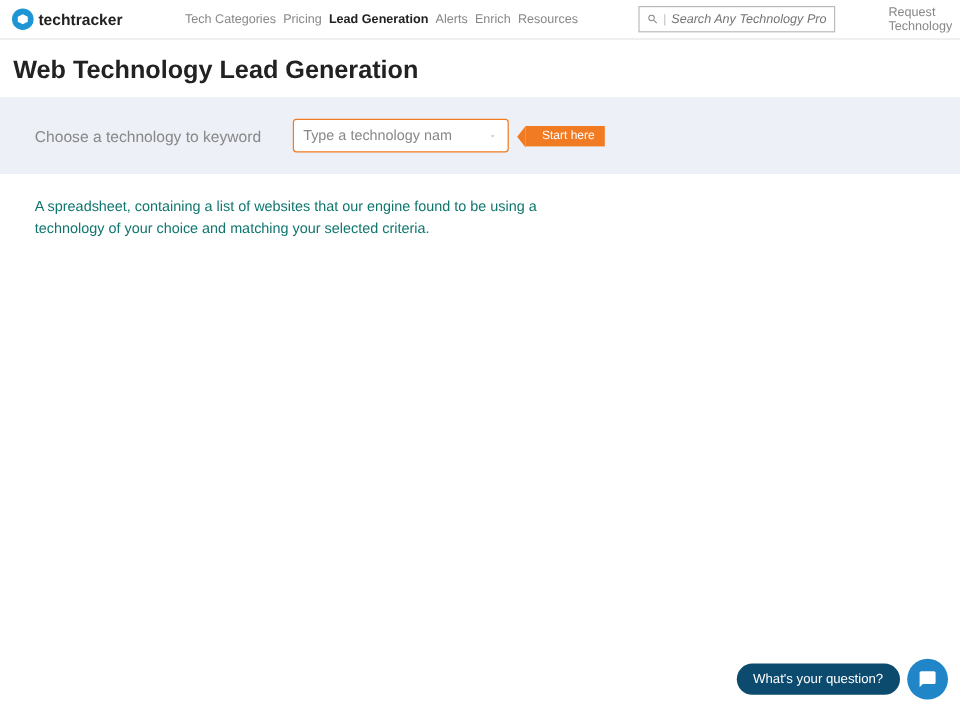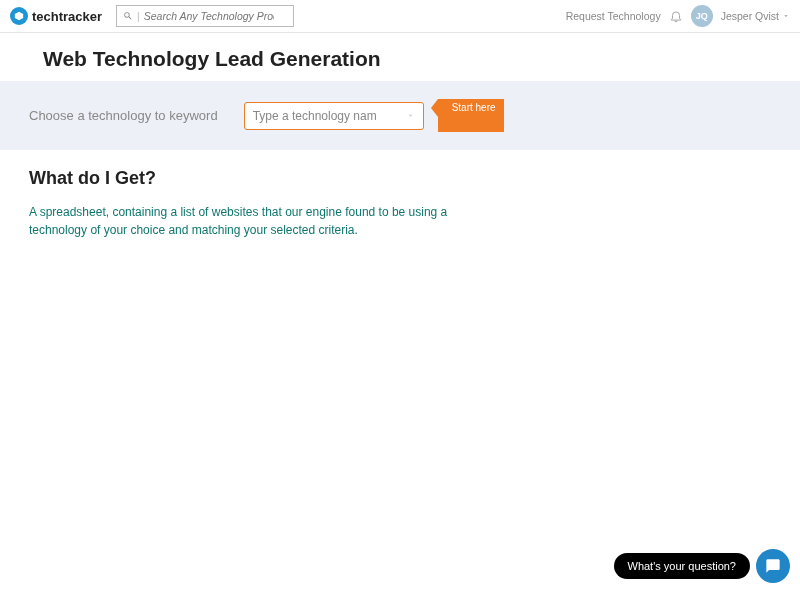--- a/index.html
+++ b/index.html
@@ -1,73 +1,81 @@
 <!DOCTYPE html>
 <html><head>
   <meta charset="utf-8">
   <style>
     * { margin: 0; padding: 0; box-sizing: border-box; }
     body { font-family: -apple-system, BlinkMacSystemFont, "Segoe UI", Helvetica, Arial, sans-serif; font-size: 13px; color: #333; background: #fff; width: 800px; height: 593px; position: relative; overflow: hidden; }
     
     
-    .header { display: flex; align-items: center; height: 20px; padding: 16px 10px; border-bottom: 1px solid #e5e5e5; font-size: 11px; }
+    .header { display: flex; align-items: center; height: 20px; padding: 16px 10px; border-bottom: 1px solid #e5e5e5; font-size: 11px; gap: 44px; }
     .logo { display: flex; align-items: center; margin-right: 8px; }
     .logo-icon { width: 18px; height: 18px; background: #1e95d4; border-radius: 50%; display: inline-flex; align-items: center; justify-content: center; color: #fff; font-size: 10px; margin-right: 4px; }
     .logo-text { font-weight: 700; font-size: 13px; color: #222; }
     .nav { display: flex; align-items: center; gap: 6px; color: #888; font-size: 10.5px; }
     .nav-item { cursor: pointer; white-space: nowrap; }
     .nav-item.active { color: #222; font-weight: 600; }
     .search-wrap { margin-left: 6px; border: 1px solid #bbb; height: 22px; display: flex; align-items: center; padding: 0 6px; width: 178px; background: #fff; }
     .search-wrap svg { width: 10px; height: 10px; fill: #888; }
     .search-sep { color: #bbb; margin: 0 4px; font-size: 10px; }
     .search-input { border: none; outline: none; font-style: italic; font-size: 10.5px; color: #666; width: 130px; background: transparent; }
     .header-right { margin-left: auto; display: flex; align-items: center; gap: 8px; }
     .request-tech { color: #888; font-size: 10.5px; cursor: pointer; }
     .bell-icon { width: 14px; height: 14px; stroke: #999; fill: none; stroke-width: 1.5; }
     .avatar { width: 22px; height: 22px; border-radius: 50%; background: #a7c5d8; color: #fff; display: flex; align-items: center; justify-content: center; font-size: 9px; font-weight: 600; }
     .user-name { color: #888; font-size: 10.5px; display: flex; align-items: center; gap: 3px; cursor: pointer; }
     .chevron-down { width: 8px; height: 8px; fill: #999; }
     
     
-    .title-row { padding: 14px 43px 10px; }
+    .title-row { padding: 14px 11px 10px; }
     .page-title { font-size: 21px; font-weight: 700; color: #222; }
     
     
     .filter-bar { background: #edf0f6; padding: 18px 29px; display: flex; align-items: center; gap: 14px; }
     .filter-label { color: #888; font-size: 13px; margin-right: 12px; }
     .select-box { background: #fff; border: 1px solid #ddd; border-radius: 3px; height: 28px; width: 180px; display: flex; align-items: center; padding: 0 8px; color: #888; font-size: 12px; position: relative; cursor: pointer; }
     .select-box.primary { border-color: #f07b22; }
     .select-chevron { position: absolute; right: 8px; width: 9px; height: 9px; fill: #ccc; }
-    .start-here { background: #f07b22; color: #fff; font-size: 10px; padding: 3px 8px 19px 14px; position: relative; font-weight: 500; }
+    .start-here { background: #f07b22; color: #fff; font-size: 10px; padding: 3px 8px 3px 14px; position: relative; font-weight: 500; }
     .start-here::before { content: ''; position: absolute; left: -7px; top: 0; border-top: 9.5px solid transparent; border-bottom: 9.5px solid transparent; border-right: 7px solid #f07b22; }
     
     
     .content { display: flex; padding: 18px 29px; gap: 60px; }
     .col-left { flex: 1; max-width: 470px; }
     .col-right { width: 200px; }
     .section-h { font-size: 18px; font-weight: 600; color: #222; margin-bottom: 14px; }
     .section-p { font-size: 12px; color: #0f766e; line-height: 1.5; }
     
     
     .chat-widget { position: absolute; right: 10px; bottom: 10px; display: flex; align-items: center; gap: 6px; }
-    .chat-pill { background: #000000; color: #fff; font-size: 11px; padding: 7px 14px; border-radius: 14px; cursor: pointer; }
+    .chat-pill { background: #0c4a6e; color: #fff; font-size: 11px; padding: 7px 14px; border-radius: 14px; cursor: pointer; }
     .chat-button { width: 34px; height: 34px; background: #2186c8; border-radius: 50%; display: flex; align-items: center; justify-content: center; cursor: pointer; }
     .chat-button svg { width: 16px; height: 16px; fill: #fff; }
   </style>
 </head>
 <body>
 
 <div class="header">
   <div class="logo">
     <span class="logo-icon">
       <svg viewBox="0 0 24 24" width="10" height="10">
           <path fill="#fff" d="M12 2L2 7v10l10 5 10-5V7L12 2z"></path>
         </svg>
     </span>
     <span class="logo-text">techtracker</span>
+  </div>
+  <div class="nav">
+    <span class="nav-item">Tech Categories</span>
+    <span class="nav-item">Pricing</span>
+    <span class="nav-item active">Lead Generation</span>
+    <span class="nav-item">Alerts</span>
+    <span class="nav-item">Enrich</span>
+    <span class="nav-item">Resources</span>
   </div>
   <div class="search-wrap">
     <svg viewBox="0 0 24 24">
         <path d="M15.5 14h-.79l-.28-.27A6.471 6.471 0 0016 9.5 6.5 6.5 0 109.5 16c1.61 0 3.09-.59 4.23-1.57l.27.28v.79l5 4.99L20.49 19l-4.99-5zm-6 0C7.01 14 5 11.99 5 9.5S7.01 5 9.5 5 14 7.01 14 9.5 11.99 14 9.5 14z"></path>
       </svg>
     <span class="search-sep">|</span>
     <input class="search-input" placeholder="Search Any Technology Product" style="">
   </div>
   <div class="header-right">
     <span class="request-tech">Request Technology</span>
@@ -94,21 +102,20 @@
     <span>Type a technology nam</span>
     <svg class="select-chevron" viewBox="0 0 24 24">
         <path d="M7 10l5 5 5-5z"></path>
       </svg>
   </div>
   <span class="start-here">Start here</span>
 </div>
 
 <div class="content">
   <div class="col-left">
-    <h2 class="section-h">What do I Get?</h2>
     <p class="section-p">A spreadsheet, containing a list of websites that our engine found to be using a technology of your choice and matching your selected criteria.</p>
   </div>
 </div>
 
 <div class="chat-widget">
   <div class="chat-pill">What's your question?</div>
   <div class="chat-button">
     <svg viewBox="0 0 24 24">
         <path d="M20 2H4c-1.1 0-2 .9-2 2v18l4-4h14c1.1 0 2-.9 2-2V4c0-1.1-.9-2-2-2z"></path>
       </svg>

